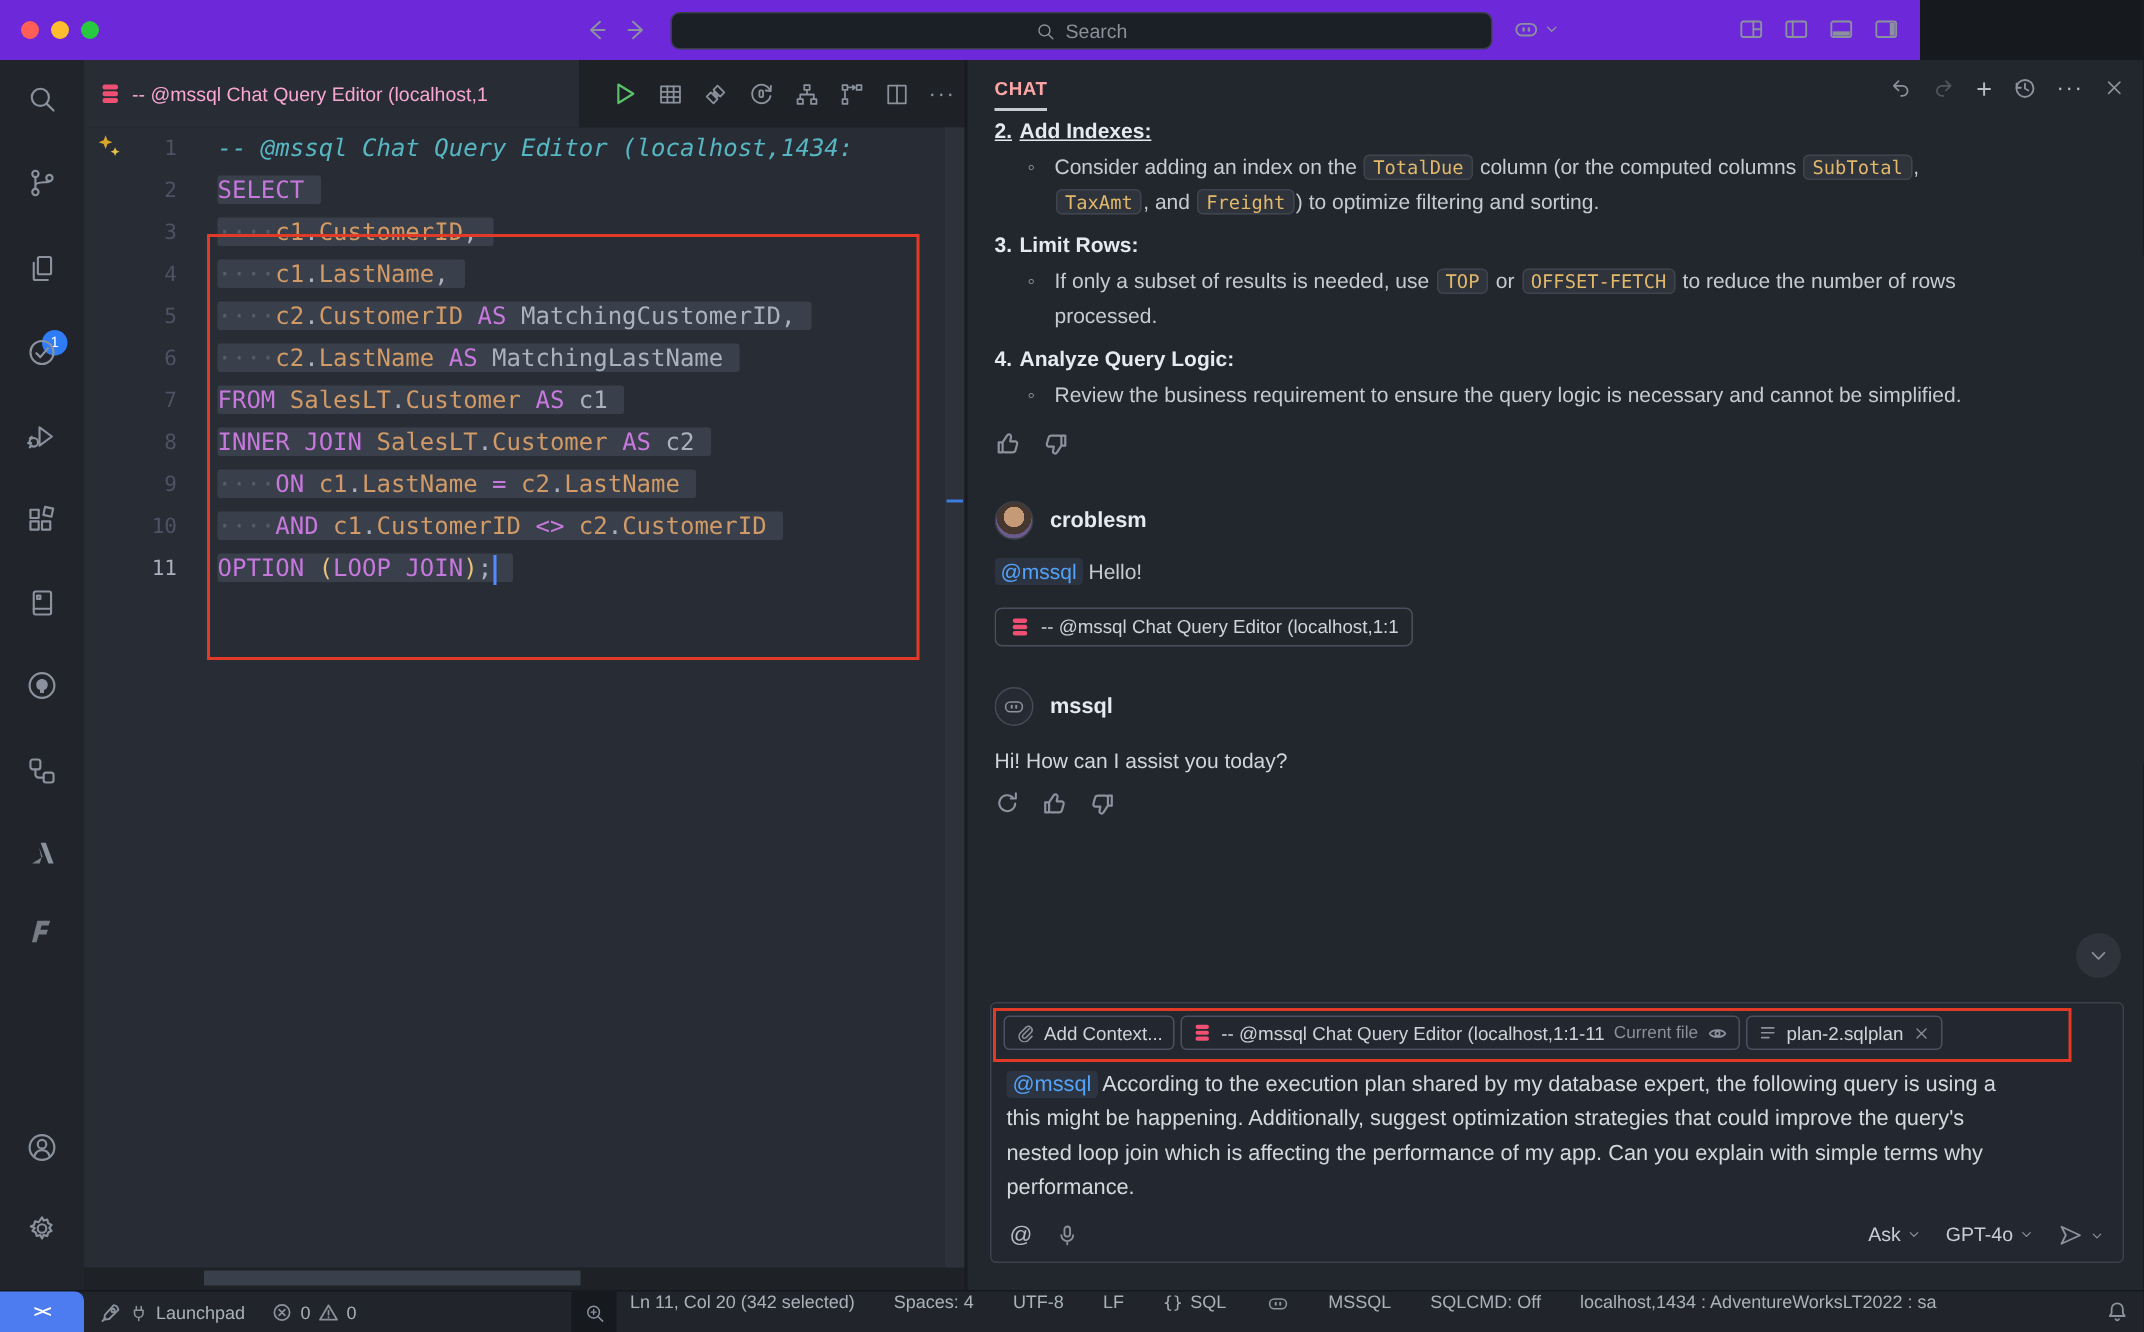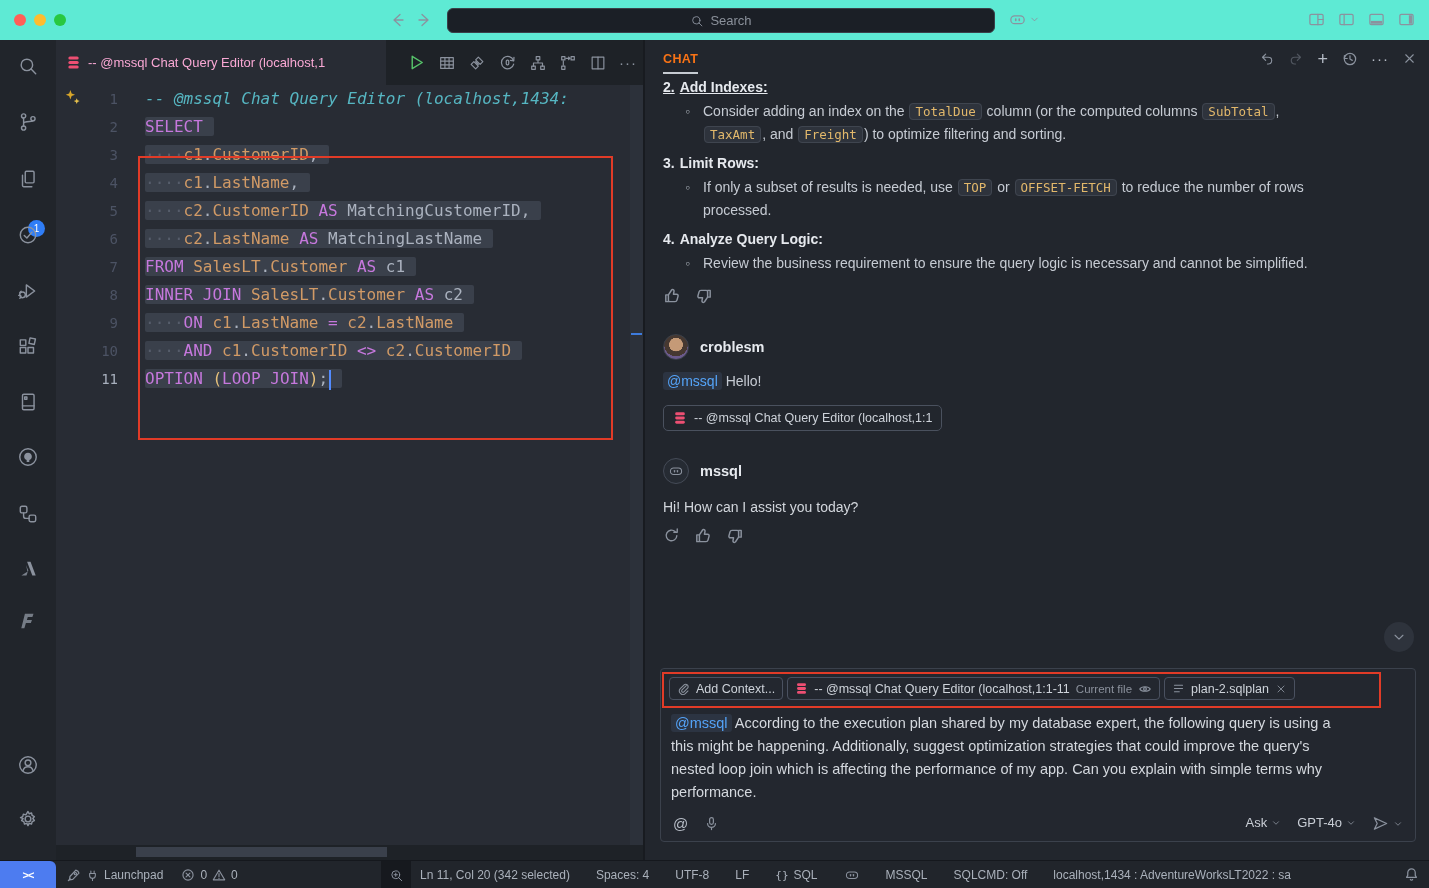--- a/index.html
+++ b/index.html
@@ -3,21 +3,21 @@
 <meta charset="utf-8">
 <style>
   * { margin:0; padding:0; box-sizing:border-box; }
   html,body { width:1429px; height:888px; overflow:hidden; background:#16191d; }
   body { font-family:"Liberation Sans", sans-serif; color:#c8cdd5; position:relative; }
   svg { display:block; }
   .ic { stroke:#8b929e; fill:none; stroke-width:1.3; stroke-linecap:round; stroke-linejoin:round; }
   .icf { fill:#8b929e; stroke:none; }
 
   
-  #titlebar { position:absolute; left:0; top:0; width:1429px; height:40px; background:#5eead4; }
+  #titlebar { position:absolute; left:0; top:0; width:1280px; height:40px; background:#6d28d9; }
   .tl { position:absolute; top:14px; width:12px; height:12px; border-radius:50%; }
   #tl-close { left:14px; background:#ff5f57; }
   #tl-min   { left:34px; background:#febc2e; }
   #tl-max   { left:54px; background:#28c840; }
   .navarrow { position:absolute; top:11px; }
   #nav-back { left:388px; } #nav-fwd { left:416px; }
   #cmdcenter { position:absolute; left:447px; top:8px; width:548px; height:25px; background:#1b1f26;
     border:1px solid #3a4049; border-radius:6px; display:flex; align-items:center; justify-content:center;
     gap:6px; color:#8b919b; font-size:13px; }
   #copilot-menu { position:absolute; left:1008px; top:10px; display:flex; align-items:center; gap:2px; }
@@ -58,21 +58,21 @@
     border:2px solid #e13b27; pointer-events:none; }
   #vscroll { position:absolute; right:0; top:45px; width:13px; height:760px; background:#2c313a; }
   #vscroll-marker { position:absolute; right:1px; top:248px; width:11px; height:2px; background:#3d7bdd; }
   #hscroll-thumb { position:absolute; left:80px; top:807px; width:251px; height:10px; background:#3a404b; }
 
   
   #chatdivider { position:absolute; left:643px; top:40px; width:2px; height:820px; background:#181b20; }
   #chatcol { position:absolute; left:645px; top:40px; width:784px; height:820px; background:#22262d; }
   #chat-header { position:absolute; left:0; top:0; width:784px; height:38px; }
   #chat-title { position:absolute; left:18px; top:12px; font-size:12.5px; font-weight:700; letter-spacing:.4px;
-    color:#f97316; padding-bottom:6px; border-bottom:2px solid #c6cbd2; }
+    color:#fca5a5; padding-bottom:6px; border-bottom:2px solid #c6cbd2; }
   #chat-actions { position:absolute; right:12px; top:10px; display:flex; gap:13px; align-items:center; }
   #chat-body { position:absolute; left:18px; right:18px; top:38px; height:584px; overflow:hidden;
     font-size:14px; color:#c6cbd3; }
   .num-item { font-weight:700; color:#e6e9ee; line-height:18px; }
   .num-item .num { margin-right:5px; }
   .sub { display:flex; line-height:23px; }
   .sub .circ { width:18px; margin-left:22px; color:#9aa0a8; }
   .codechip { font-family:"DejaVu Sans Mono", monospace; font-size:12.5px; color:#e2b86b; background:#2e333c;
     border:1px solid #3f454f; border-radius:4px; padding:0 5px; margin:0 1px; }
   .fbrow { display:flex; gap:14px; margin-top:12px; }
@@ -106,21 +106,21 @@
   
   #statusbar { position:absolute; left:0; top:860px; width:1429px; height:28px; background:#21252b;
     border-top:1px solid #15181d; font-size:12px; color:#aab1bb; }
   #sb-remote { position:absolute; left:0; top:0; width:56px; height:28px; background:#4d7cf0; color:#fff;
     display:flex; align-items:center; justify-content:center; font-weight:700; font-size:11px; letter-spacing:-1px;
     border-radius:0 6px 0 0; }
   #sb-left { position:absolute; left:66px; top:0; height:28px; display:flex; align-items:center; gap:18px; }
   .sb-group { display:flex; align-items:center; gap:5px; }
   #sb-zoom { position:absolute; left:381px; top:0; width:30px; height:28px; background:#16191e;
     display:flex; align-items:center; justify-content:center; }
-  #sb-mid { position:absolute; left:420px; top:0; height:28px; display:flex; align-items:center; gap:26px; }
+  #sb-mid { position:absolute; left:420px; top:0; height:28px; display:flex; align-items:flex-start; gap:26px; }
   #sb-bell { position:absolute; right:10px; top:6px; }
   .braces { font-family:"DejaVu Sans Mono", monospace; font-size:11px; color:#aab1bb; }
 </style>
 </head>
 <body>
 
 <div id="titlebar">
   <div class="tl" id="tl-close"></div>
   <div class="tl" id="tl-min"></div>
   <div class="tl" id="tl-max"></div>

